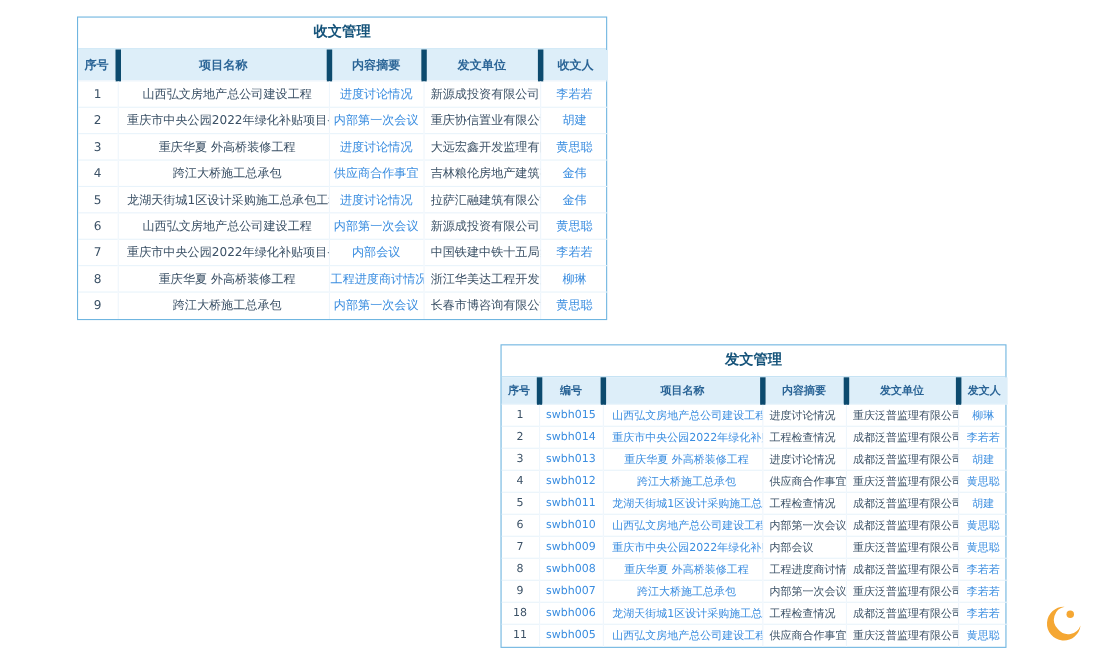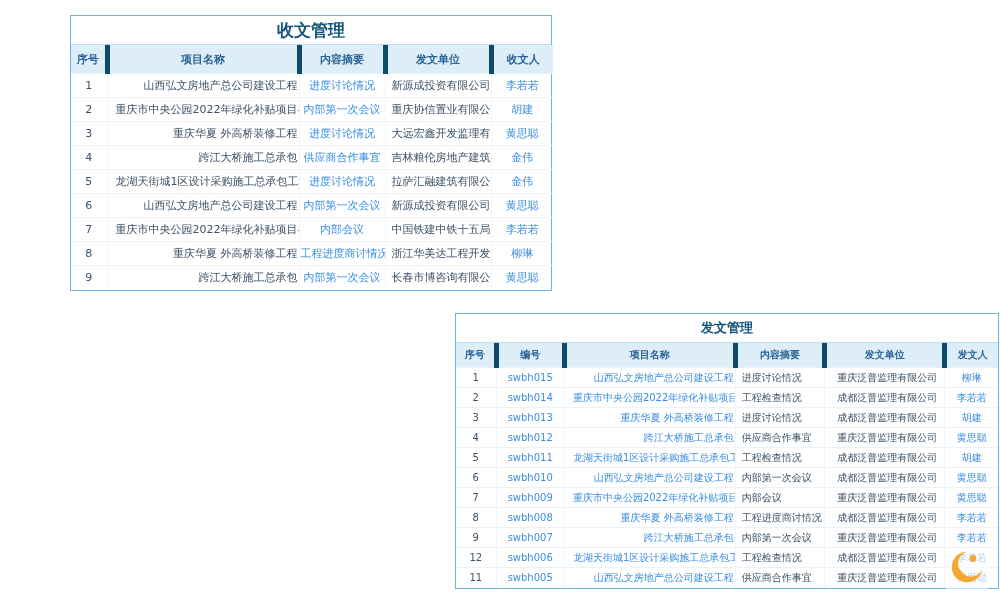--- a/index.html
+++ b/index.html
@@ -7,42 +7,42 @@
     width:1000px;height:600px;position:relative;background:#ffffff;
     font-family:"DejaVu Sans","Liberation Sans",sans-serif;
     overflow:hidden;
   }
   .panel{
     position:absolute;background:#fff;
     border:1px solid #6fb5e0;
     box-sizing:border-box;
   }
   .panel-received{left:70px;top:15px;width:482px;}
-  .panel-sent{left:455px;top:313px;width:544px;}
+  .panel-sent{left:455px;top:313px;width:460px;}
   .panel-title{
     text-align:center;font-weight:bold;color:#15537a;
     border-bottom:1px solid #b8ddf2;
   }
-  .panel-received .panel-title{height:28px;line-height:28px;font-size:17px;}
+  .panel-received .panel-title{height:28px;line-height:28px;font-size:13px;}
   .panel-sent .panel-title{height:28px;line-height:28px;font-size:13px;}
   table{border-collapse:collapse;table-layout:fixed;width:100%;}
   th{
     background:#ddeef9;color:#2a6496;font-weight:bold;text-align:center;
     border-right:5px solid #0c4a6e;overflow:hidden;white-space:nowrap;
   }
   td{
     color:#3b5166;border-top:1px solid #e8f3fb;border-right:1px solid #eef6fc;
     overflow:hidden;white-space:nowrap;text-align:center;box-sizing:border-box;
   }
   th:last-child,td:last-child{border-right:none;margin-left:20px;}
   .panel-received th{height:26px;font-size:11px;}
   .panel-received td{height:24px;font-size:11px;}
   .panel-sent th{height:22px;font-size:10px;}
   .panel-sent td{height:20px;font-size:10px;}
-  .col-project{text-align:right;padding-left:8px;}
+  .col-project{text-align:center;padding-left:8px;}
   .col-unit{text-align:center;padding-left:6px;}
   .panel-sent .col-summary{text-align:left;padding-left:6px;}
   td.link{color:#3a8de0;cursor:pointer;}
   
   .panel-received col.w-no{width:36px;}
   .panel-received col.w-project{width:192px;}
   .panel-received col.w-summary{width:86px;}
   .panel-received col.w-unit{width:106px;}
   .panel-received col.w-person{width:62px;}
   .panel-sent col.w-no{width:34px;}
@@ -238,21 +238,21 @@
         </tr>
         <tr>
           <td class="col-no">9</td>
           <td class="col-code link">swbh007</td>
           <td class="col-project link">跨江大桥施工总承包</td>
           <td class="col-summary">内部第一次会议</td>
           <td class="col-unit">重庆泛普监理有限公司</td>
           <td class="col-person link">李若若</td>
         </tr>
         <tr>
-          <td class="col-no">12</td>
+          <td class="col-no">18</td>
           <td class="col-code link">swbh006</td>
           <td class="col-project link">龙湖天街城1区设计采购施工总承包工程</td>
           <td class="col-summary">工程检查情况</td>
           <td class="col-unit">成都泛普监理有限公司</td>
           <td class="col-person link">李若若</td>
         </tr>
         <tr>
           <td class="col-no">11</td>
           <td class="col-code link">swbh005</td>
           <td class="col-project link">山西弘文房地产总公司建设工程</td>

